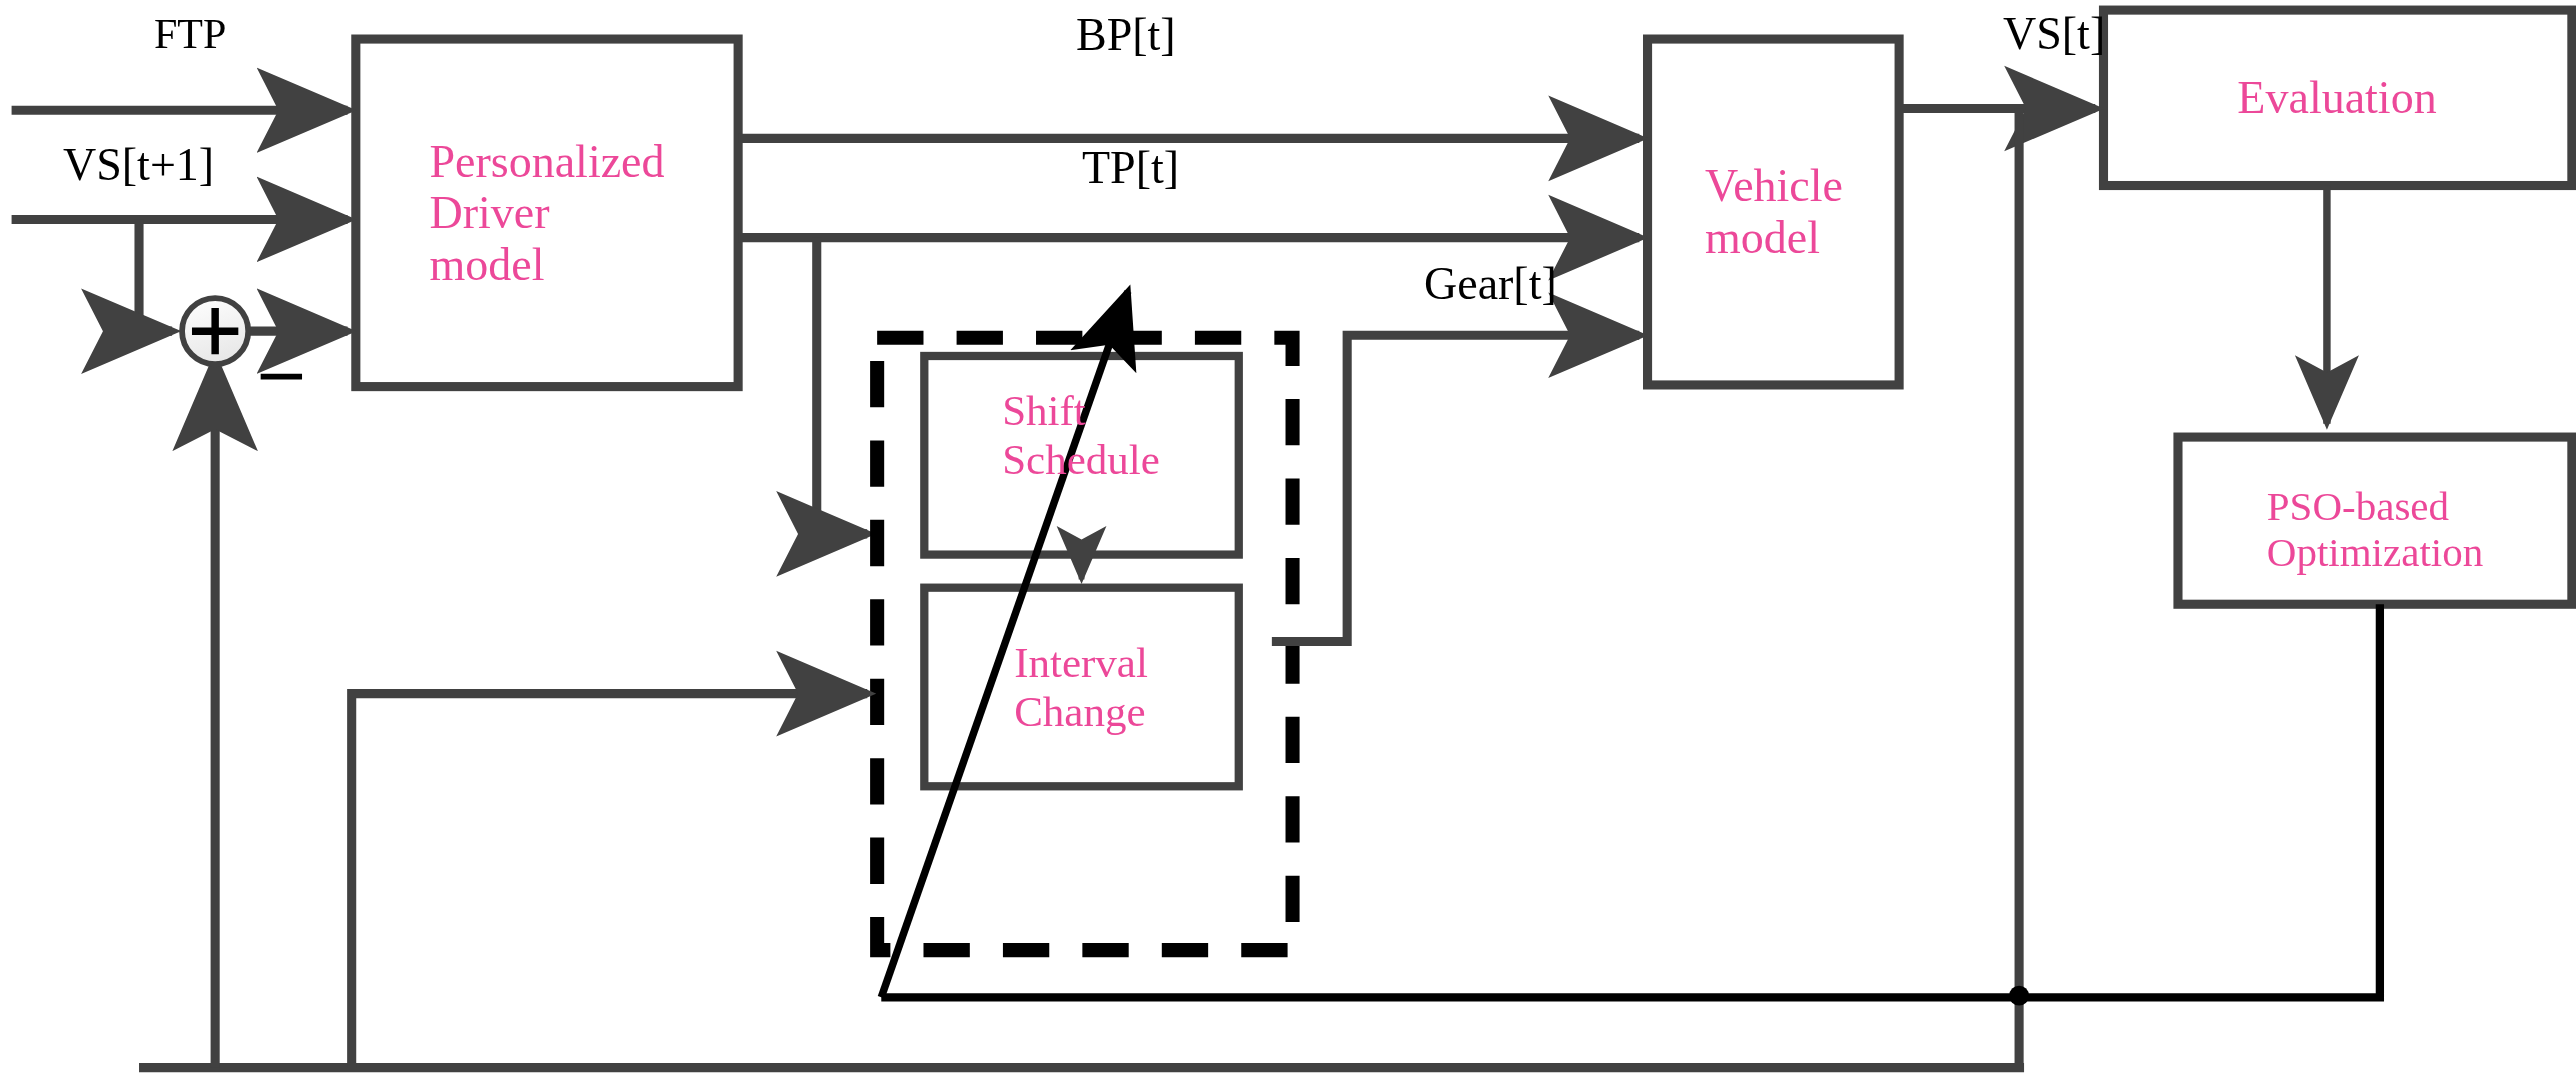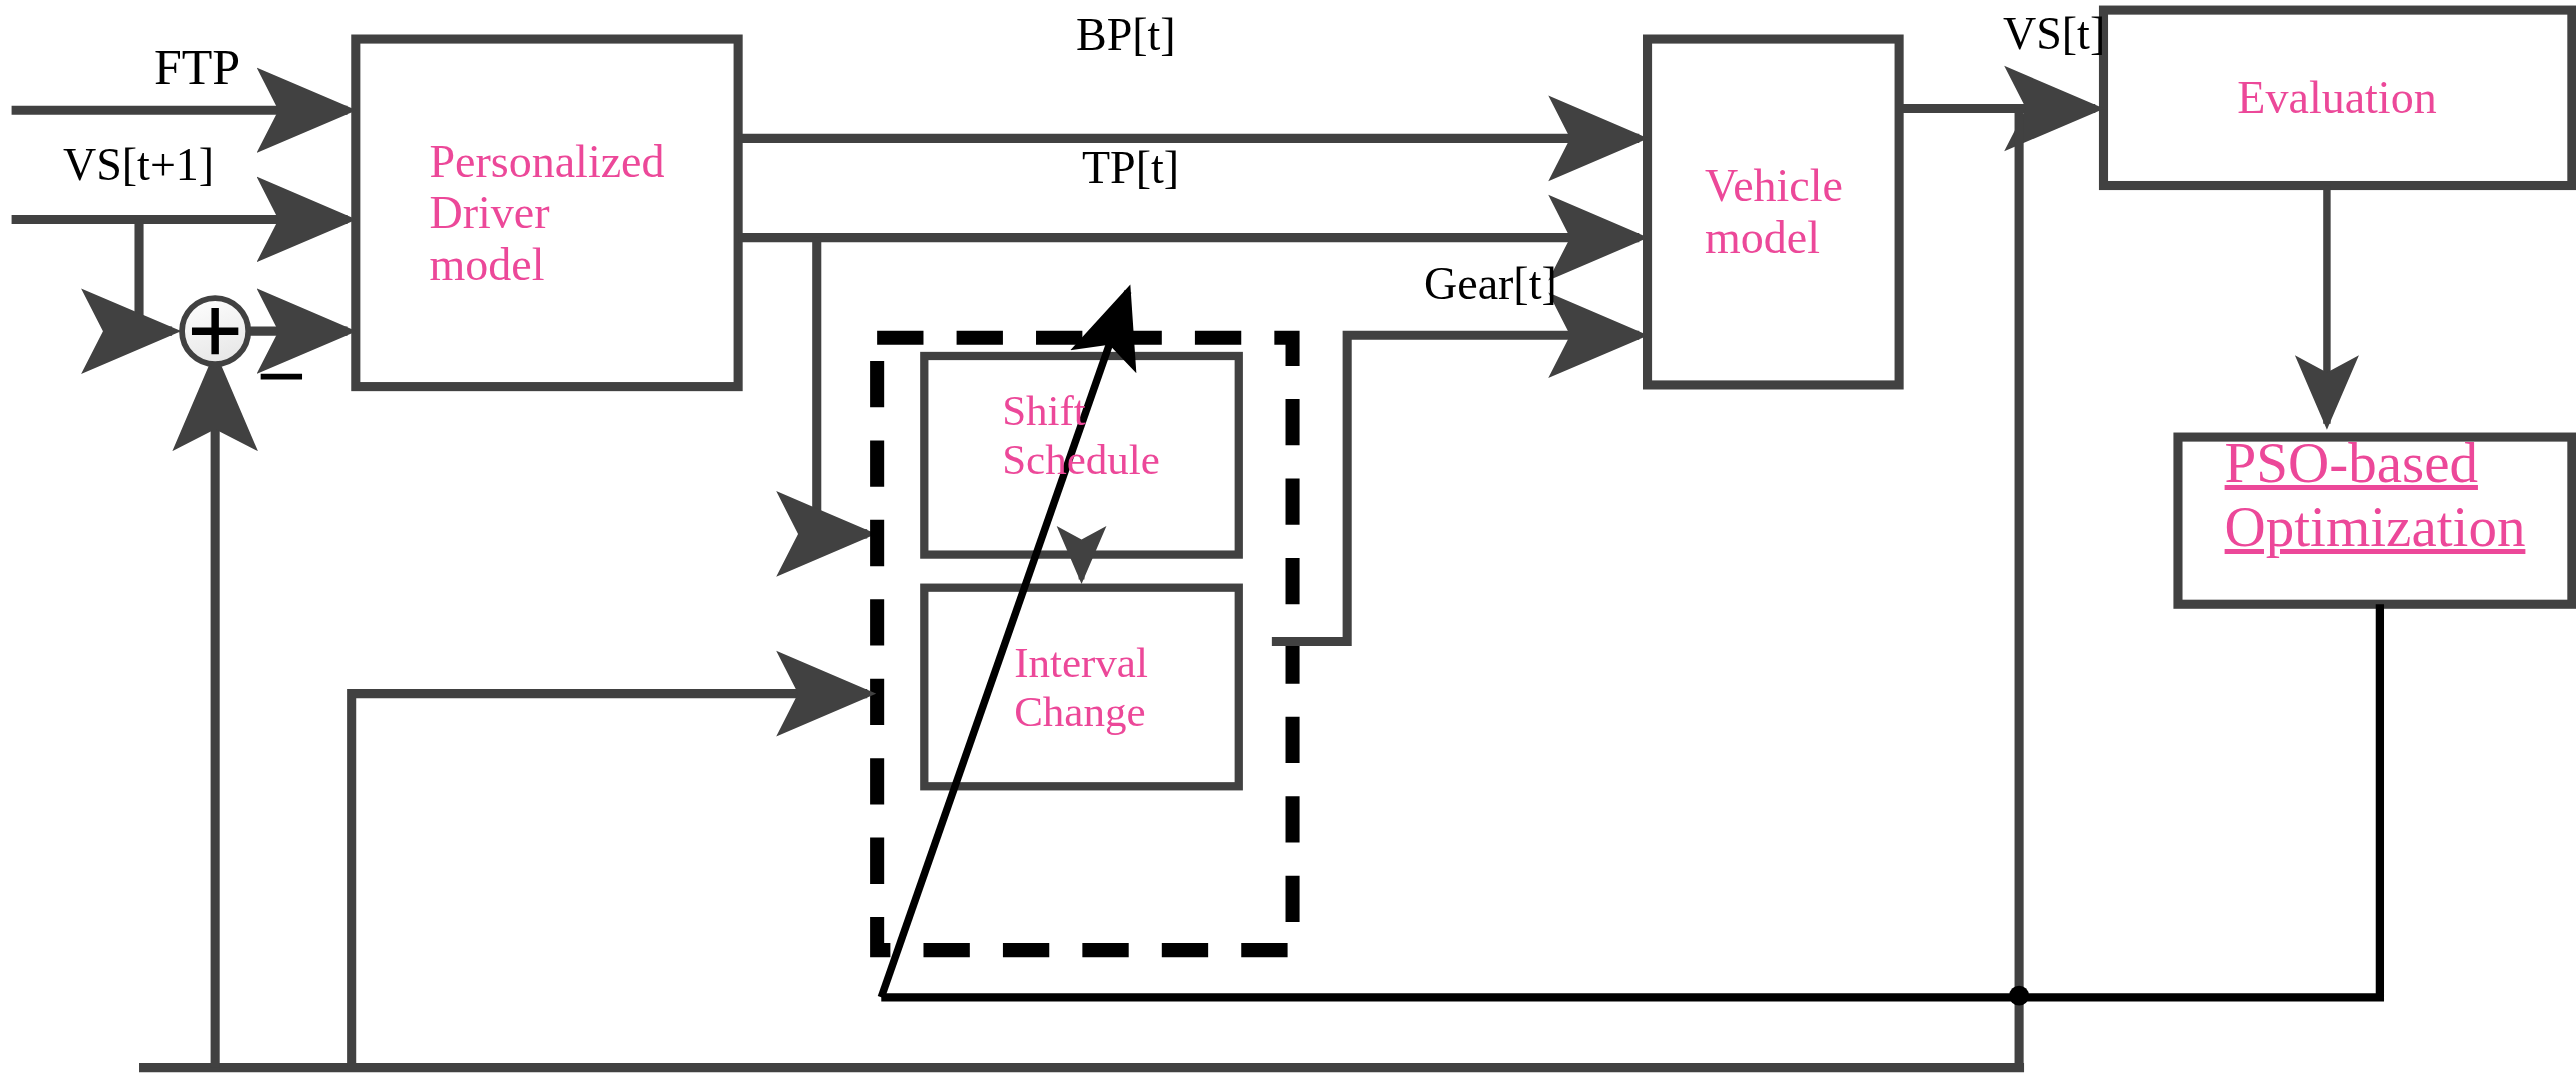--- a/index.html
+++ b/index.html
@@ -102,30 +102,30 @@
 
   <div class="blk-label" style="left:356px;top:39px;width:382px;height:348px;font-size:46px;">Personalized
 Driver
 model</div>
 
   <div class="blk-label" style="left:1648px;top:39px;width:252px;height:346px;font-size:46px;">Vehicle
 model</div>
 
   <div class="blk-label" style="left:2103px;top:10px;width:468px;height:175px;font-size:46px;">Evaluation</div>
 
-  <div class="blk-label" style="left:2178px;top:411px;width:394px;height:167px;font-size:57px;text-decoration:underline;">PSO-based
+  <div class="blk-label" style="left:2178px;top:446px;width:394px;height:167px;font-size:41px;">PSO-based
 Optimization</div>
 
   <div class="blk-label" style="left:924px;top:336px;width:314px;height:199px;font-size:43px;">Shift
 Schedule</div>
 
   <div class="blk-label" style="left:924px;top:588px;width:314px;height:199px;font-size:43px;">Interval
 Change</div>
 
-  <div class="sig-label" style="left:154px;top:10px;font-size:50px;margin-top:28px;">FTP</div>
+  <div class="sig-label" style="left:154px;top:10px;font-size:42px;">FTP</div>
 
   <div class="sig-label" style="left:63px;top:138px;font-size:46px;">VS[t+1]</div>
 
   <div class="sig-label" style="left:1076px;top:8.3px;font-size:46px;text-align:center;">BP[t]</div>
 
   <div class="sig-label" style="left:1082px;top:141px;font-size:46px;">TP[t]</div>
 
   <div class="sig-label" style="left:1424px;top:257px;font-size:46px;">Gear[t]</div>
 
   <div class="sig-label" style="left:2003px;top:6.6px;font-size:46px;">VS[t]</div>

